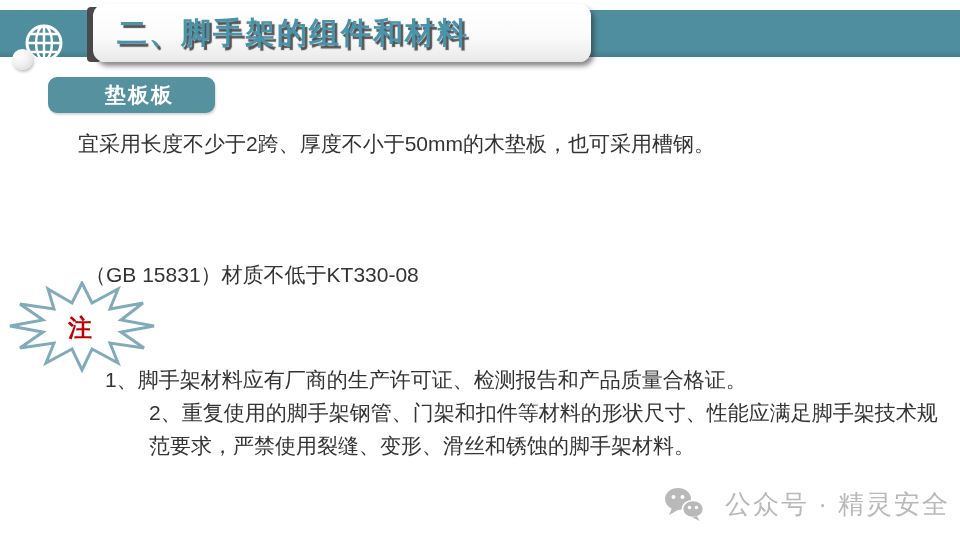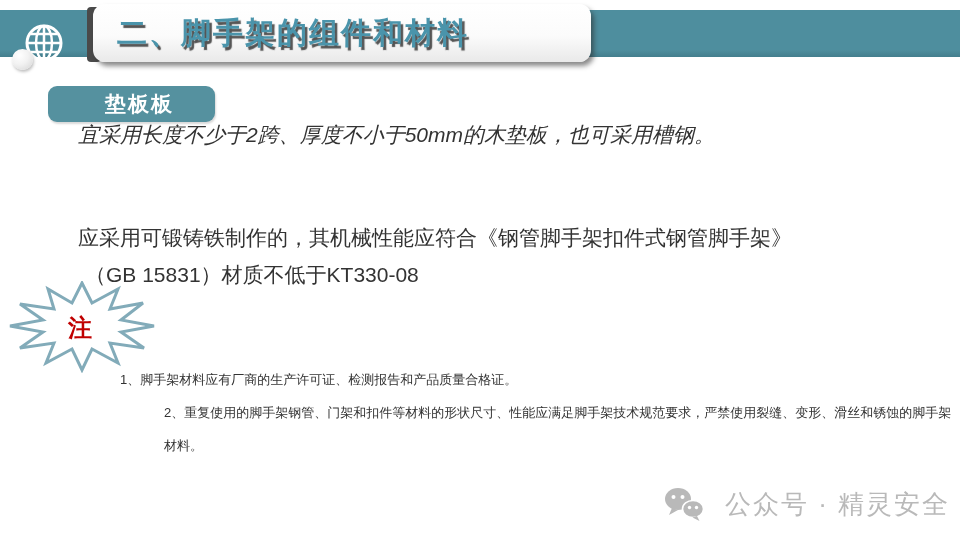--- a/index.html
+++ b/index.html
@@ -27,33 +27,33 @@
     border-radius:12px;background:linear-gradient(180deg,#ffffff 0%,#fbfbfb 55%,#e9e9e9 100%);
     box-shadow:3px 4px 5px rgba(40,40,40,0.55);display:flex;align-items:center;padding-left:24px;}
   .title-text{font-size:30px;font-weight:bold;color:var(--title_teal);letter-spacing:2px;
     text-shadow:2.5px 3px 1px rgba(55,55,55,0.85);}
 
   
   .btn{position:absolute;left:48px;width:167px;height:36px;border-radius:9px;
     background:var(--teal_btn);color:#fff;font-size:21px;font-weight:bold;
     display:flex;align-items:center;justify-content:center;letter-spacing:2px;
     box-shadow:1px 2px 2px rgba(0,0,0,0.15);}
-  .btn1{top:86px;padding-left:16px;} .btn2{top:178px;}
+  .btn1{top:77px;padding-left:16px;} .btn2{top:178px;}
 
   .para{position:absolute;color:var(--text);font-size:21px;line-height:30px;white-space:nowrap;}
-  .p1{left:78px;top:120px;font-style:italic;}
+  .p1{left:78px;top:129px;}
   .p2a{left:78px;top:223px;}
   .p2b{left:85px;top:260px;text-align:center;}
 
   
   .starburst{position:absolute;left:6px;top:281px;}
   .note-badge{position:absolute;left:68px;top:312px;font-size:24px;font-weight:bold;
     color:var(--note_red);letter-spacing:1px;}
 
-  .note{position:absolute;left:120px;color:var(--text);font-size:13px;line-height:33px;}
+  .note{position:absolute;left:105px;color:var(--text);font-size:21px;line-height:33px;}
   .n1{top:363px;width:830px;}
   .n2{top:396px;width:800px;margin-left:44px;}
 
   
   .watermark{position:absolute;left:663px;top:486px;display:flex;align-items:center;gap:20px;
     color:var(--watermark);font-size:26px;letter-spacing:2px;}
 </style>
 </head>
 <body>
 
@@ -75,21 +75,20 @@
   <div class="banner-accent"></div>
   <div class="title-banner">
     <span class="title-text">二、脚手架的组件和材料</span>
   </div>
 
   <div class="btn btn1">
     <span>垫板板</span>
   </div>
   <p class="para p1">宜采用长度不少于2跨、厚度不小于50mm的木垫板，也可采用槽钢。</p>
 
-  <p class="para p2a">应采用可锻铸铁制作的，其机械性能应符合《钢管脚手架扣件式钢管脚手架》</p>
   <p class="para p2b">（GB 15831）材质不低于KT330-08</p>
 
   <svg class="starburst" width="152" height="92" viewBox="0 0 152 92">
     <polygon points="148,45 115,39 137,22 104,28 112,8 86,22 76,2 66,22 42,8 48,28 14,23 37,39 4,45 37,51 14,67 48,62 40,82 66,68 76,89 86,68 112,82 104,62 138,67 115,51" fill="#ffffff" stroke="#82abb9" stroke-width="3" stroke-linejoin="miter"></polygon>
   </svg>
   <span class="note-badge">注</span>
 
   <p class="note n1">1、脚手架材料应有厂商的生产许可证、检测报告和产品质量合格证。</p>
   <p class="note n2">2、重复使用的脚手架钢管、门架和扣件等材料的形状尺寸、性能应满足脚手架技术规范要求，严禁使用裂缝、变形、滑丝和锈蚀的脚手架材料。</p>
 

